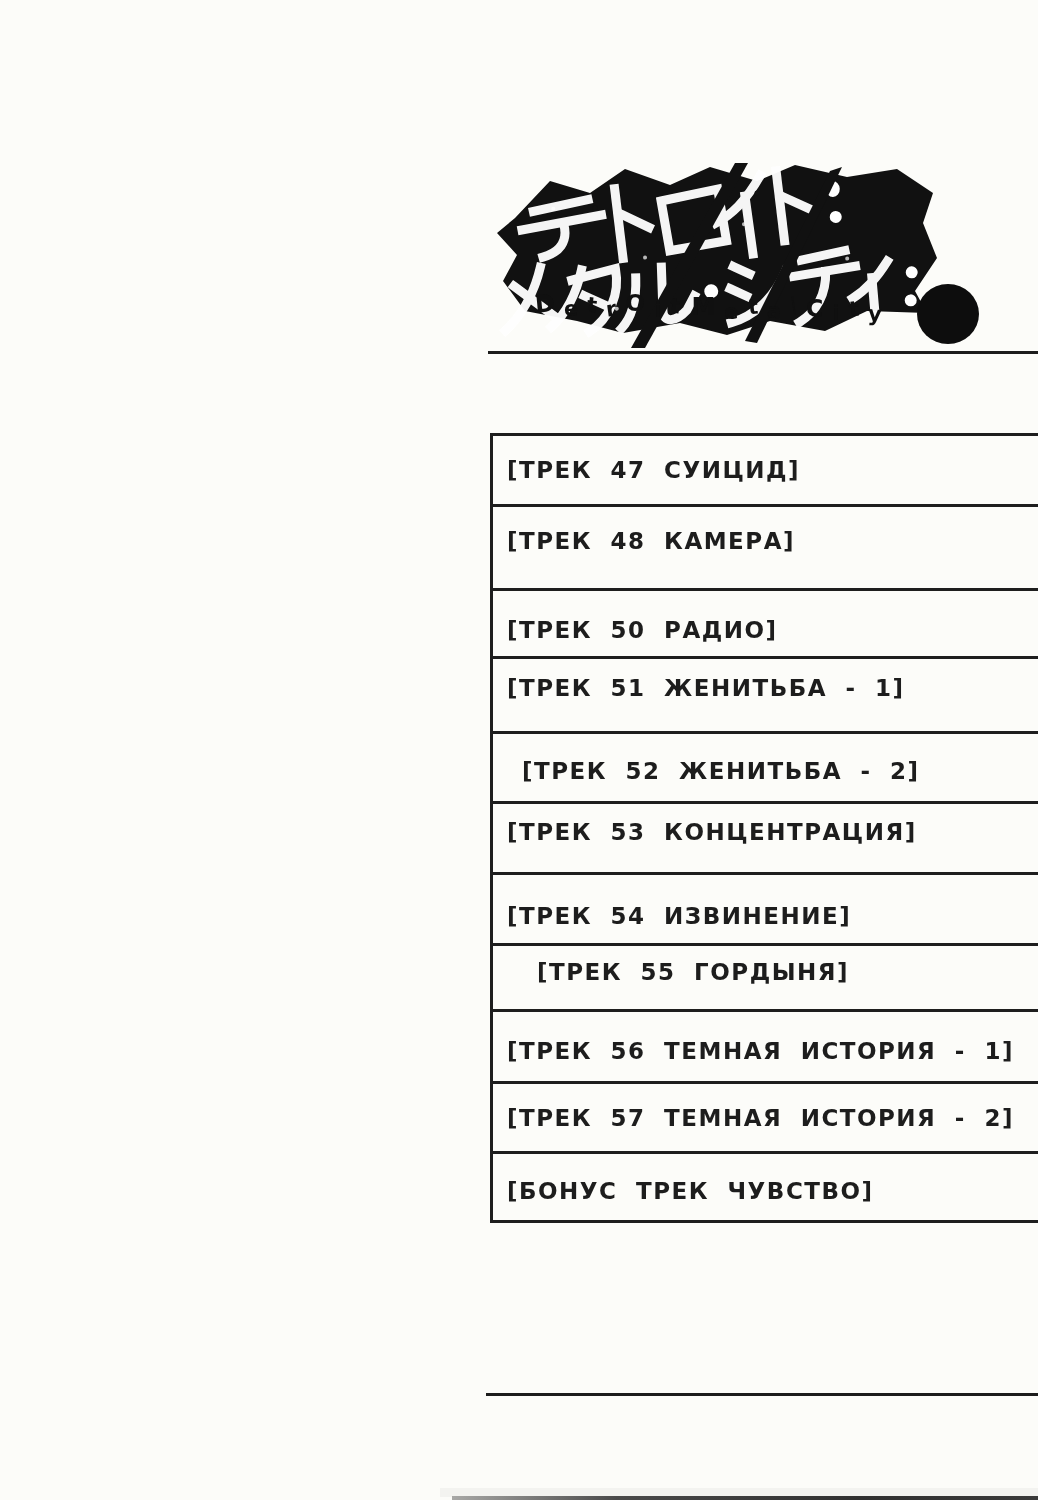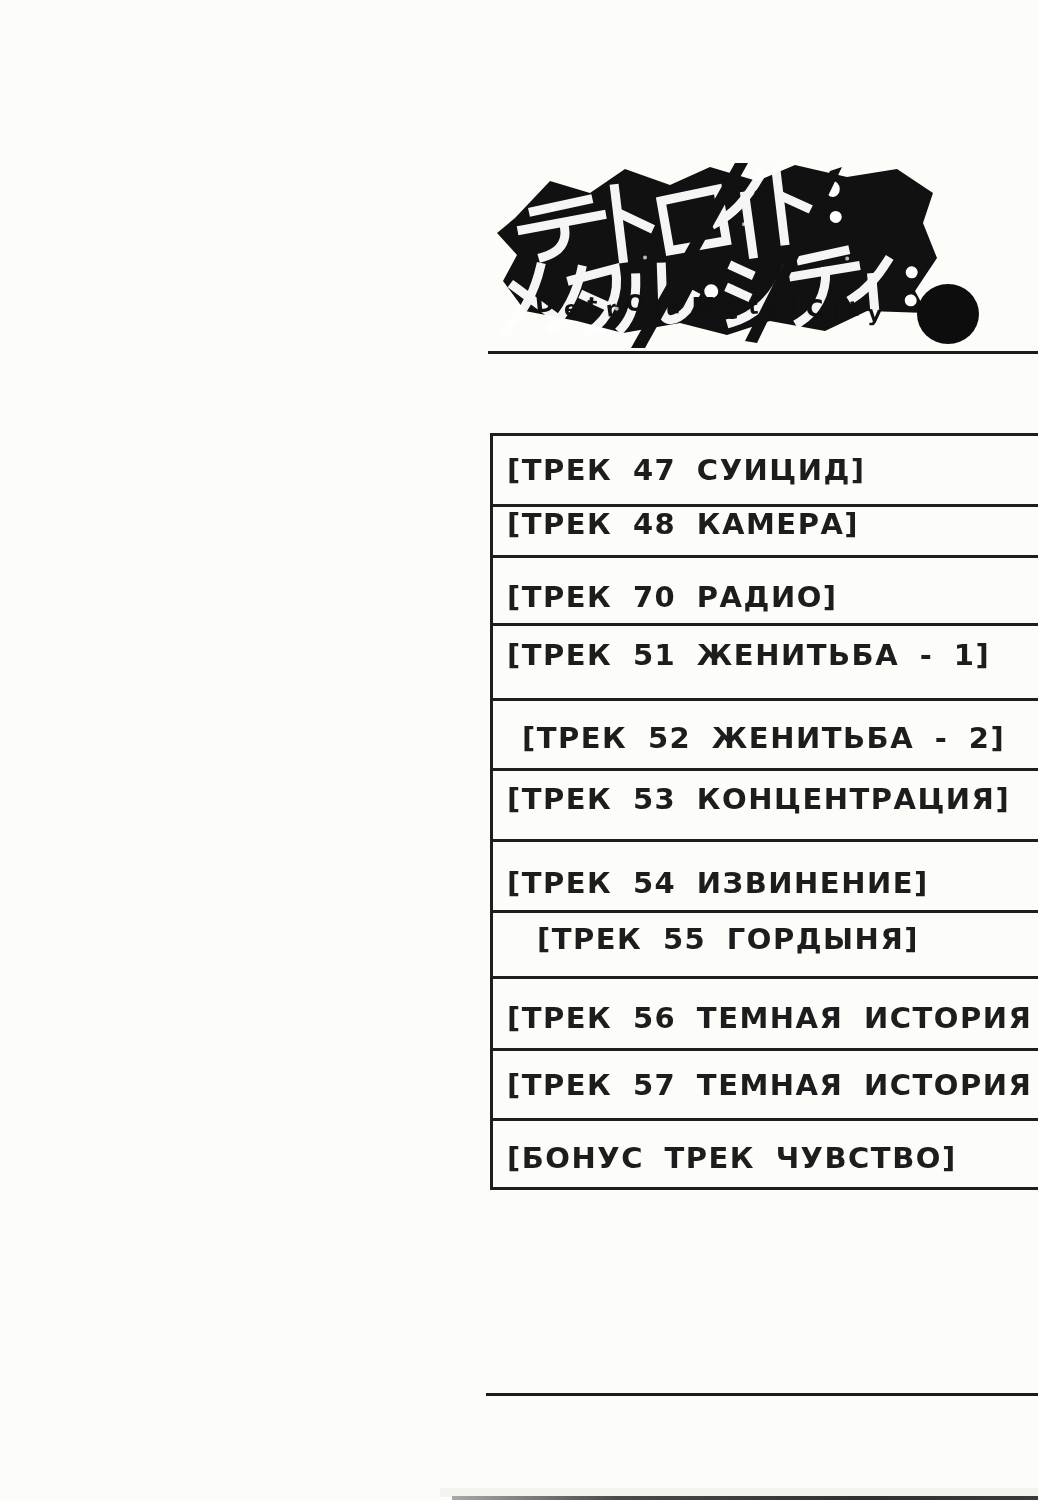--- a/index.html
+++ b/index.html
@@ -64,34 +64,34 @@
     border-left:3px solid #1e1e1e;
     box-sizing:border-box;
   }
   .toc-row{
     position:relative;display:flex;align-items:center;
     border-bottom:3px solid #1e1e1e;
     box-sizing:border-box;
     background:transparent;
   }
   .toc-row:nth-child(1){height:71px;}
-  .toc-row:nth-child(2){height:51px;text-align:center;}
+  .toc-row:nth-child(2){height:84px;text-align:center;}
   .toc-row:nth-child(3){height:68px;}
   .toc-row:nth-child(4){height:75px;}
   .toc-row:nth-child(5){height:70px;}
   .toc-row:nth-child(6){height:71px;text-align:right;}
   .toc-row:nth-child(7){height:71px;}
   .toc-row:nth-child(8){height:66px;}
   .toc-row:nth-child(9){height:72px;}
   .toc-row:nth-child(10){height:70px;}
   .toc-row:nth-child(11){height:69px;}
   .toc-row:nth-child(12){height:57px;}
   .toc-label{
     padding-left:14px;
-    font-size:29px;font-weight:700;
+    font-size:23px;font-weight:700;
     letter-spacing:1.5px;word-spacing:9px;
     color:#1d1d1d;
     white-space:nowrap;
   }
   .toc-row:nth-child(1) .toc-label{transform:translateY(0);}
   .toc-row:nth-child(2) .toc-label{transform:translateY(-7px);}
   .toc-row:nth-child(3) .toc-label{transform:translateY(6px);}
   .toc-row:nth-child(4) .toc-label{transform:translateY(-7px);}
   .toc-row:nth-child(5) .toc-label{transform:translateY(3px);margin-left:15px;}
   .toc-row:nth-child(6) .toc-label{transform:translateY(-6px);}
@@ -187,21 +187,21 @@
   <div class="rule rule-bottom"></div>
 
   <div class="toc">
     <div class="toc-row">
       <span class="toc-label">[ТРЕК 47 СУИЦИД]</span>
     </div>
     <div class="toc-row">
       <span class="toc-label">[ТРЕК 48 КАМЕРА]</span>
     </div>
     <div class="toc-row">
-      <span class="toc-label">[ТРЕК 70 РАДИО]</span>
+      <span class="toc-label">[ТРЕК 50 РАДИО]</span>
     </div>
     <div class="toc-row">
       <span class="toc-label">[ТРЕК 51 ЖЕНИТЬБА - 1]</span>
     </div>
     <div class="toc-row">
       <span class="toc-label">[ТРЕК 52 ЖЕНИТЬБА - 2]</span>
     </div>
     <div class="toc-row">
       <span class="toc-label">[ТРЕК 53 КОНЦЕНТРАЦИЯ]</span>
     </div>

